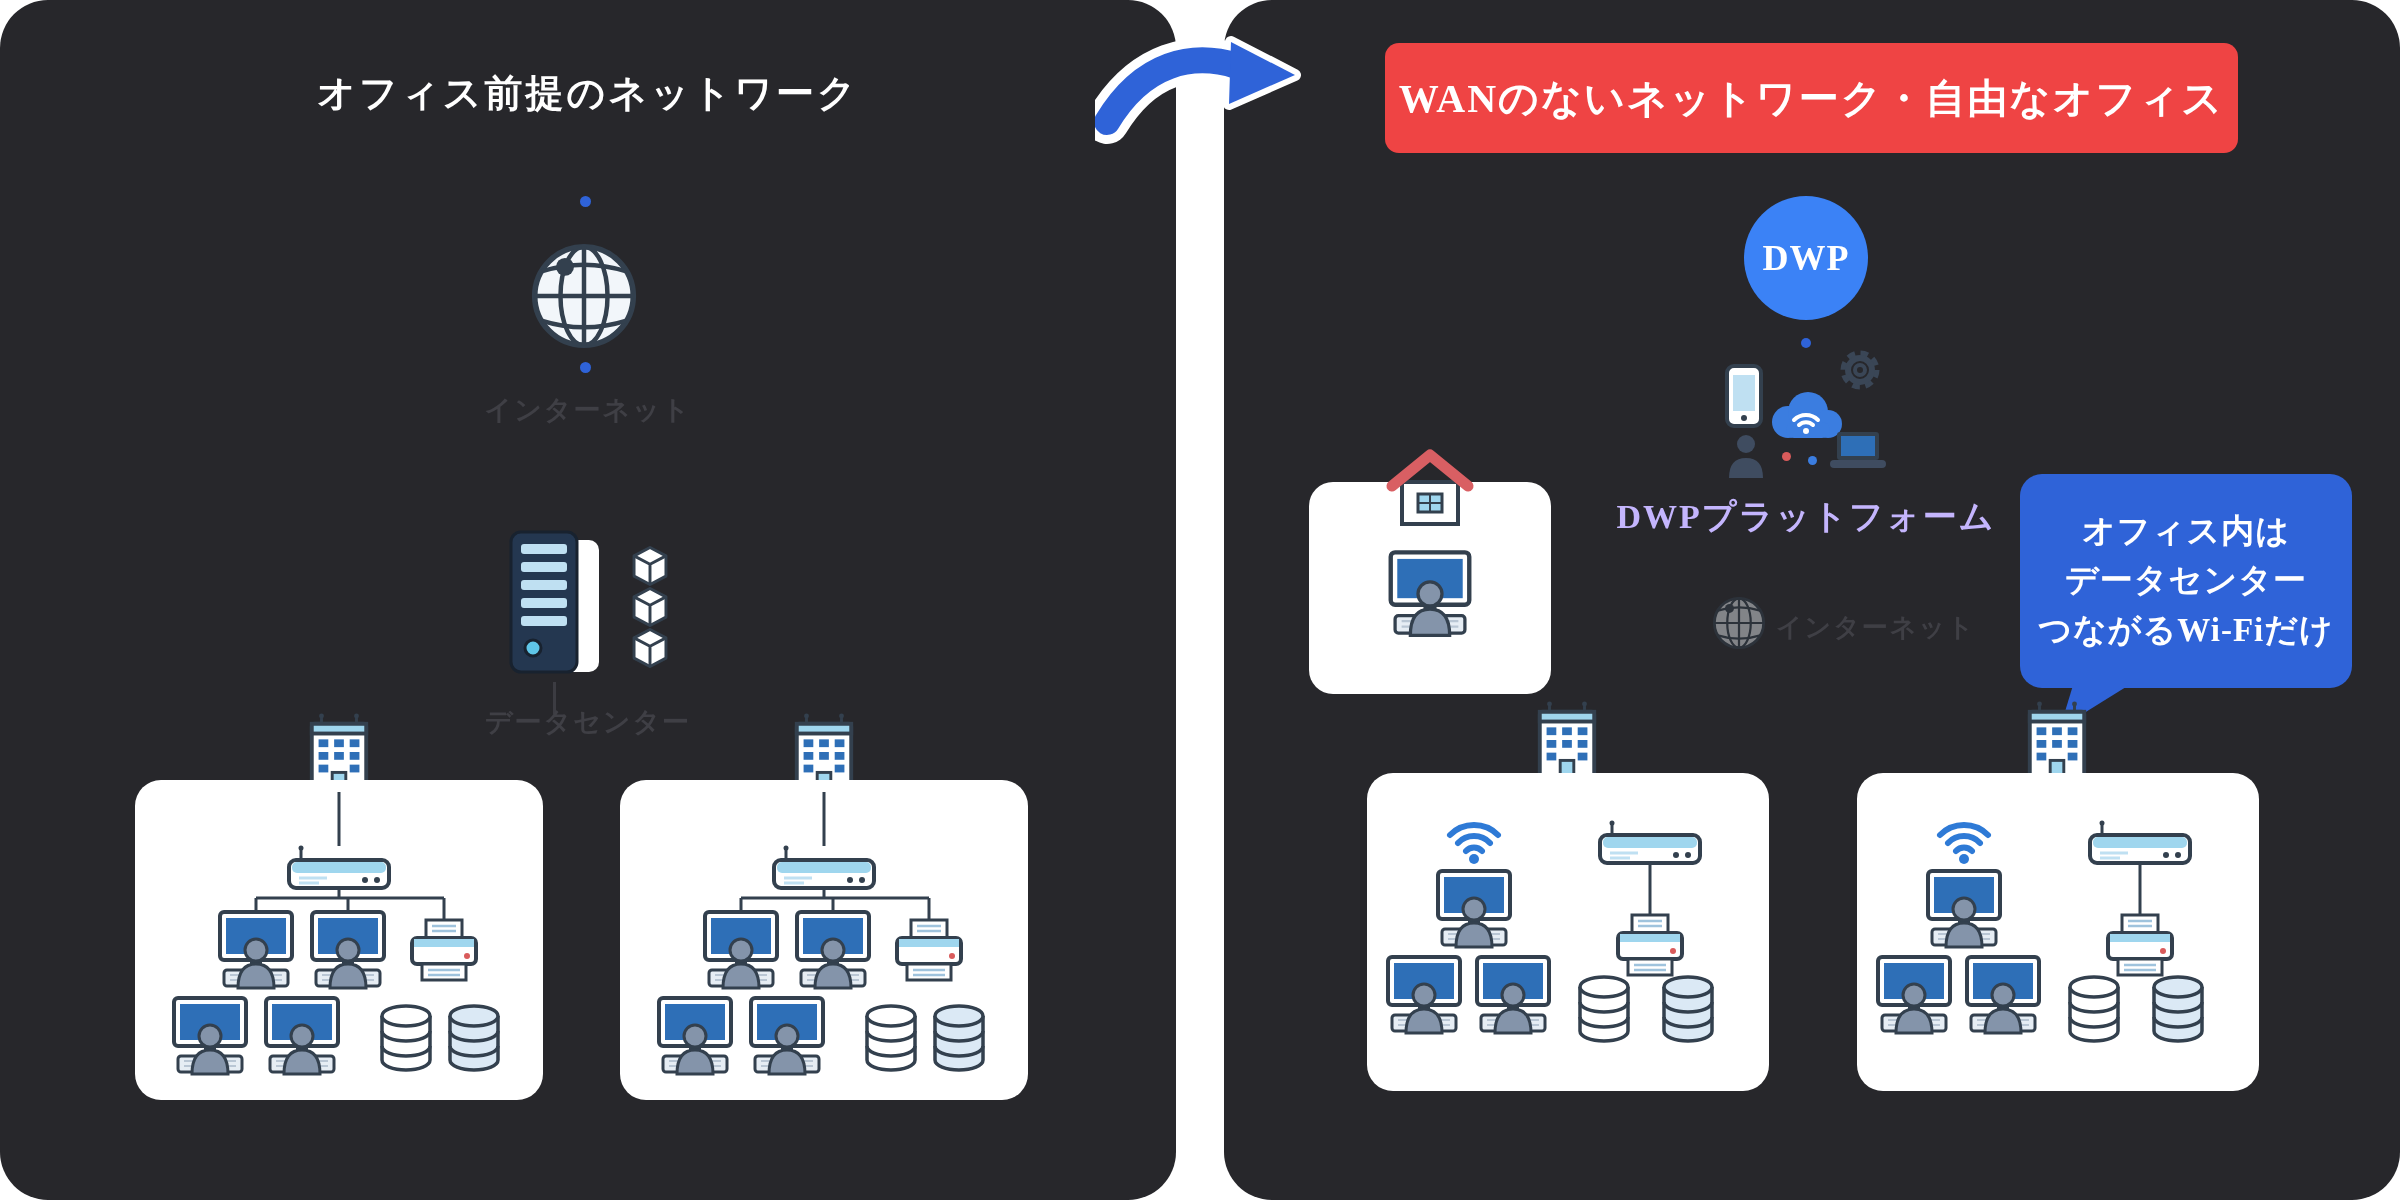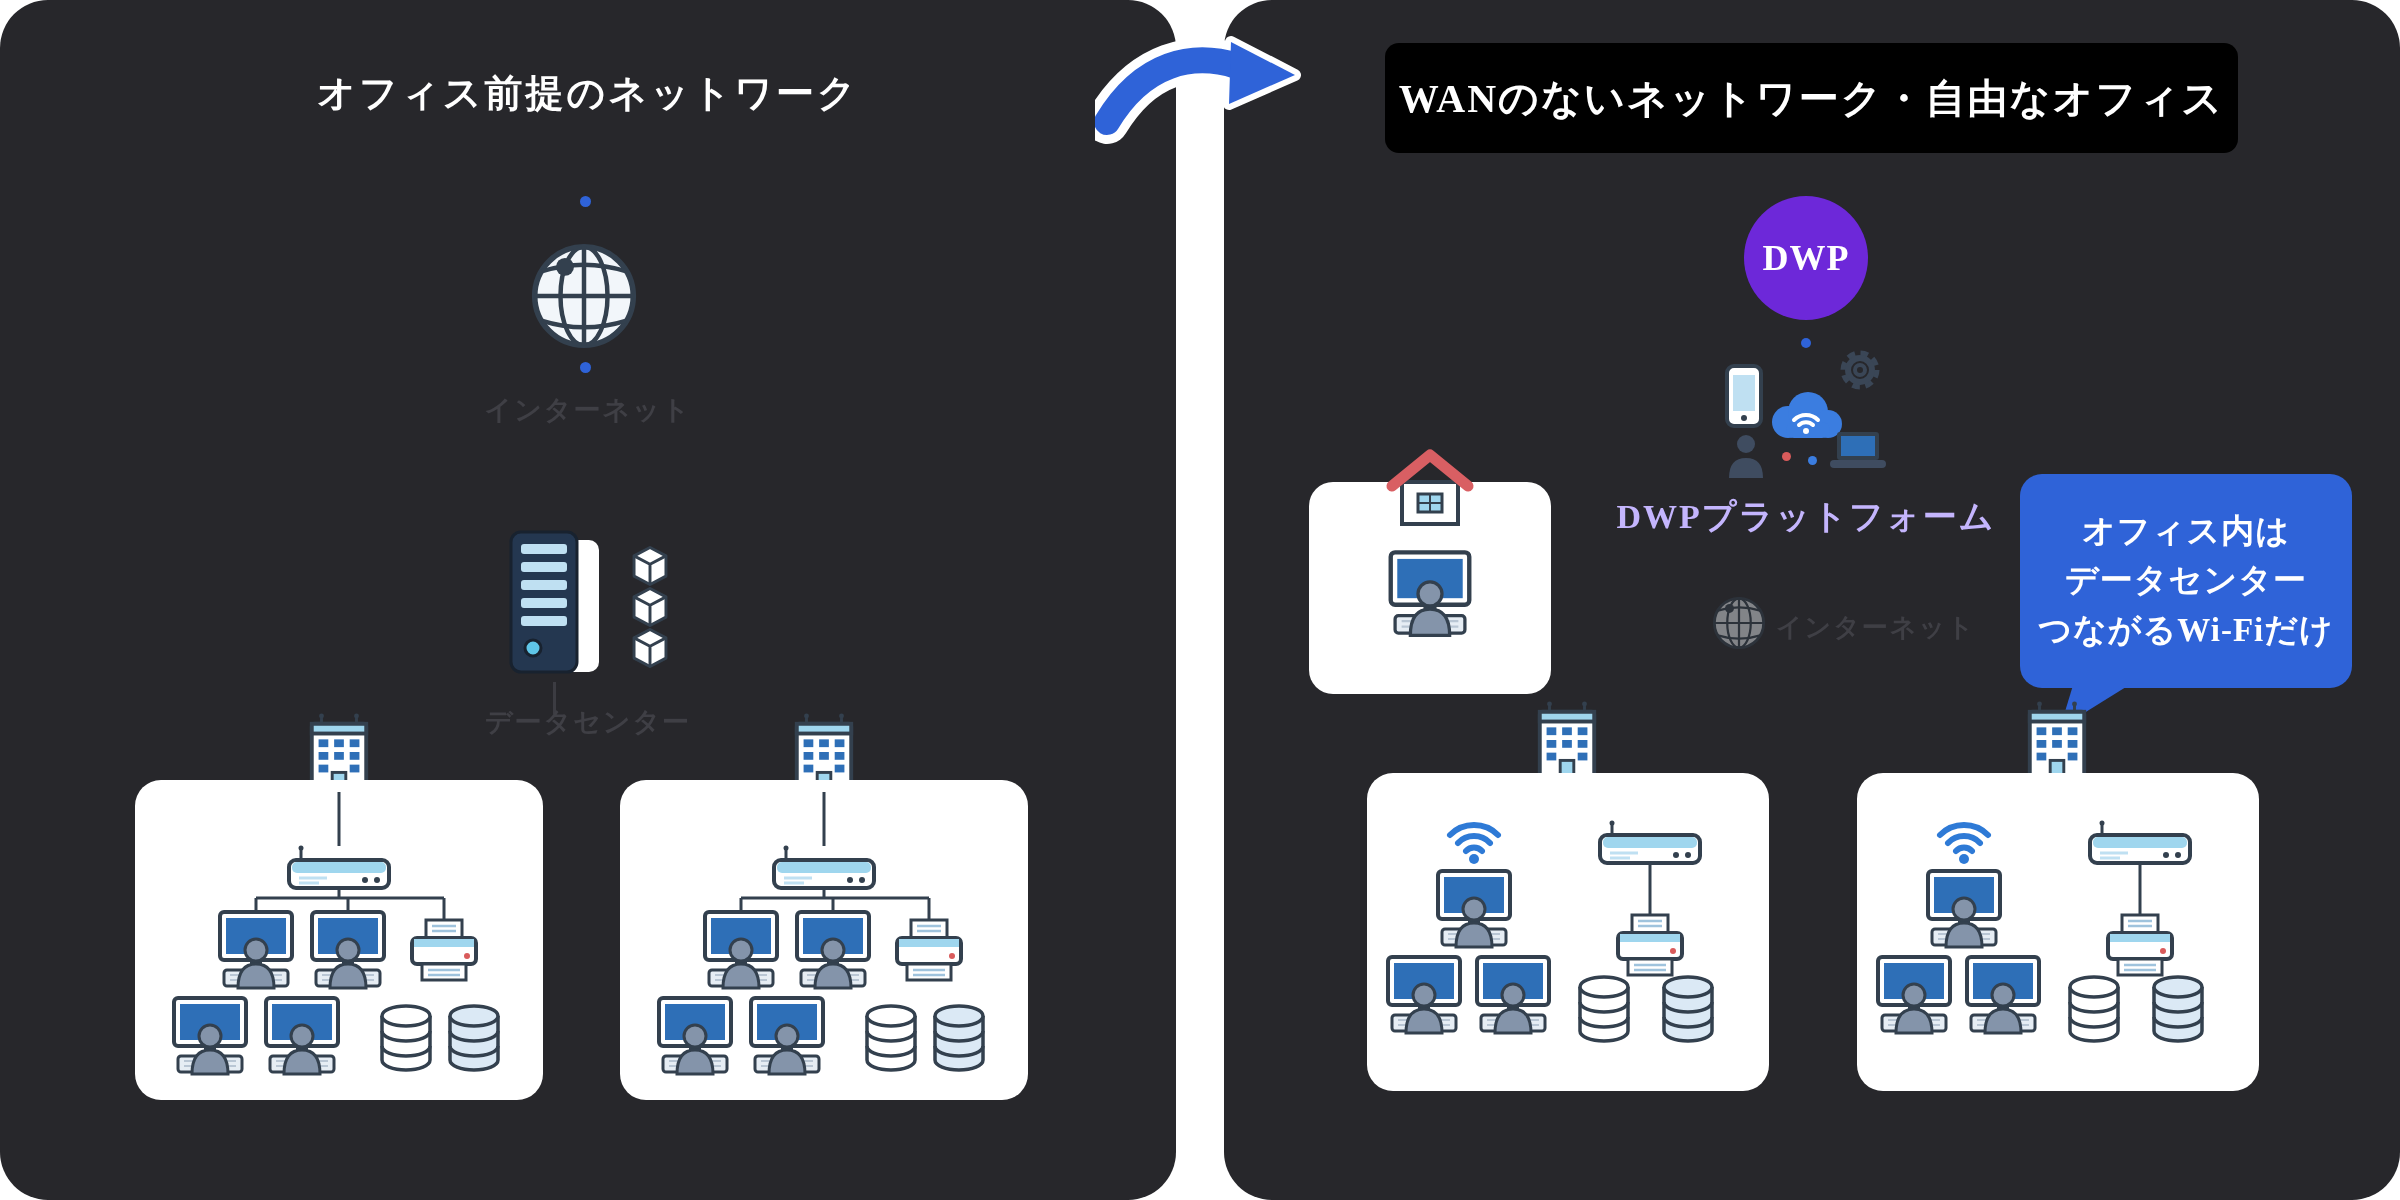--- a/index.html
+++ b/index.html
@@ -4,30 +4,30 @@
 <style>
   html,body{margin:0;padding:0;background:#ffffff;}
   .stage{position:relative;width:2400px;height:1200px;background:#ffffff;overflow:hidden;
          font-family:Liberation Serif, serif;}
   .panel{position:absolute;top:0;width:1176px;height:1200px;background:#27272b;border-radius:48px;}
   .panel-left{left:0;}
   .panel-right{left:1224px;}
   .abs{position:absolute;}
   .panel-title{position:absolute;left:0;width:100%;top:68px;text-align:center;color:#ffffff;
                font-size:38px;font-weight:bold;letter-spacing:3px;}
-  .title-box{position:absolute;left:161px;top:43px;width:853px;height:110px;background:#000000;
+  .title-box{position:absolute;left:161px;top:43px;width:853px;height:110px;background:#ef4444;
              border-radius:14px;display:flex;align-items:center;justify-content:center;
              color:#ffffff;font-size:40px;font-weight:bold;letter-spacing:2px;}
   .faint{position:absolute;left:0;width:100%;text-align:center;color:#3f3f45;font-weight:bold;font-size:27px;letter-spacing:2px;}
   .faint-inline{position:absolute;color:#3f3f45;font-weight:bold;font-size:26px;letter-spacing:2px;}
   .dot{position:absolute;border-radius:50%;background:#2f63d8;}
   .card{position:absolute;background:#ffffff;border-radius:26px;}
   .wires{position:absolute;left:0;top:0;}
   .dwp-circle{position:absolute;left:520px;top:196px;width:124px;height:124px;border-radius:50%;
-              background:#6d28d9;display:flex;align-items:center;justify-content:center;
+              background:#3b82f6;display:flex;align-items:center;justify-content:center;
               color:#ffffff;font-size:36px;font-weight:bold;letter-spacing:1px;}
   .platform-label{position:absolute;left:382px;top:494px;width:400px;text-align:center;
                   color:#c4b5fd;font-size:34px;font-weight:bold;letter-spacing:2px;}
   .bubble{position:absolute;left:796px;top:474px;width:332px;height:214px;background:#2f63d8;
           border-radius:22px;display:flex;flex-direction:column;align-items:center;justify-content:center;
           color:#ffffff;font-size:33px;font-weight:bold;line-height:1.5;letter-spacing:1px;}
   .dim{opacity:0.45;}
   svg.ic{position:absolute;display:block;}
 </style>
 </head>

